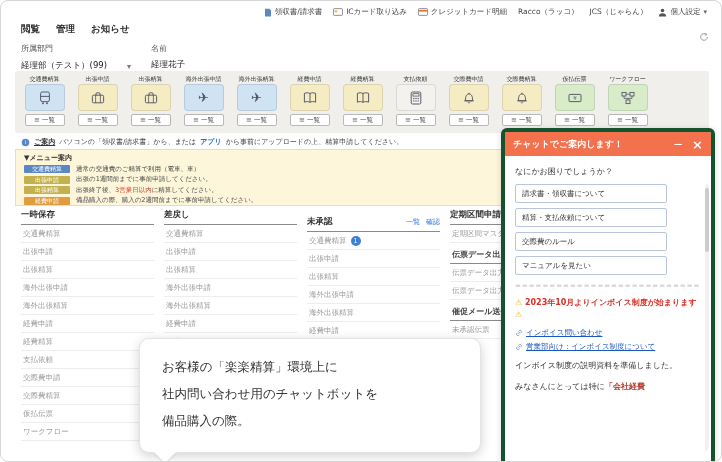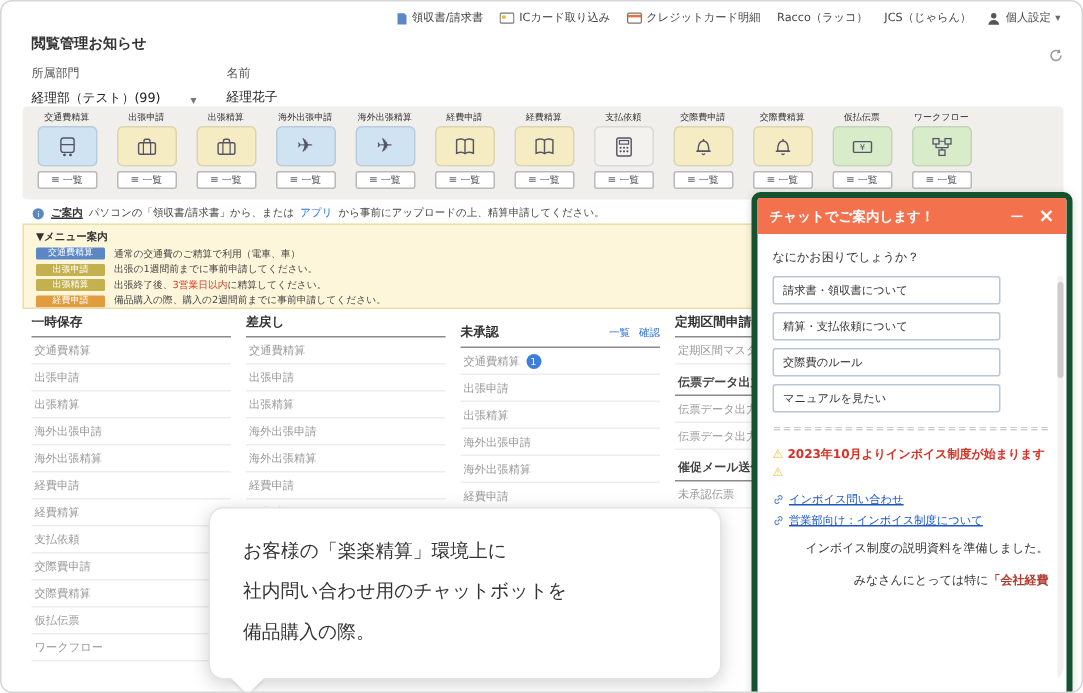--- a/index.html
+++ b/index.html
@@ -7,21 +7,21 @@
   body { font-family:"DejaVu Sans","Liberation Sans",sans-serif; width:722px; height:462px; }
   .stage { position:relative; width:722px; height:462px; background:#fff; border:1px solid #d6d6d6; border-radius:8px; overflow:hidden; }
 
   
   .topbar { position:absolute; top:6px; right:14px; display:flex; gap:11px; align-items:center; font-size:7.5px; color:#444; }
   .tb-item { display:flex; align-items:center; gap:3px; cursor:pointer; white-space:nowrap; }
   .tb-caret { font-size:7px; color:#666; }
   .refresh { position:absolute; top:26px; right:12px; cursor:pointer; }
 
   
-  .tabbar { position:absolute; top:22px; left:20px; display:flex; gap:0; font-size:9.5px; font-weight:bold; color:#333; }
+  .tabbar { position:absolute; top:22px; left:20px; display:flex; gap:16px; font-size:9.5px; font-weight:bold; color:#333; }
   .tab { cursor:pointer; }
 
   
   .field-dept { position:absolute; left:20px; top:42px; }
   .field-name { position:absolute; left:150px; top:42px; }
   .flabel { font-size:8px; color:#555; }
   .fvalue { font-size:8.5px; color:#222; margin-top:5px; }
   .dept-select { display:flex; align-items:center; justify-content:space-between; gap:8px; min-width:112px; border-bottom:1px solid #4d7c0f; padding:1px 2px 3px 0; cursor:pointer; }
   .dept-caret { color:#777; font-size:8px; }
 
@@ -31,21 +31,21 @@
   .card-label { font-size:6px; color:#333; white-space:nowrap; height:8px; line-height:8px; }
   .card-tile { width:40px; height:27px; border-radius:4px; border:1px solid rgba(0,0,0,0.10); display:flex; align-items:center; justify-content:center; margin-top:1px; }
   .card-tile svg { width:16px; height:16px; }
   .card-tile .glyph { font-size:13px; color:#556; line-height:1; }
   .card-list-btn { margin-top:3px; width:40px; height:12px; border:1px solid #b9b9b9; border-radius:2px; background:#fff; font-size:6.5px; color:#444; display:flex; align-items:center; justify-content:center; gap:2px; cursor:pointer; }
   .licn { font-size:7px; color:#666; }
 
   
   .notice { position:absolute; left:20px; top:136px; display:flex; align-items:center; gap:4px; font-size:7px; color:#444; white-space:nowrap; }
   .notice-label { font-weight:bold; color:#333;text-decoration:underline; }
-  .notice-link { color:#2a6fd6; cursor:pointer; }
+  .notice-link { color:#2a6fd6; cursor:pointer;font-weight:bold; }
 
   
   .menubox { position:absolute; left:14px; top:148px; width:694px; height:57px; background:#fdf6da; border:1px solid #ece0a8; padding:3px 8px; overflow:hidden; }
   .mg-title { font-size:7px; font-weight:bold; color:#333; }
   .mg-row { display:flex; align-items:center; gap:6px; margin-top:1.5px; }
   .mg-chip { width:46px; flex:none; text-align:center; color:#fff; font-size:6px; line-height:8px; border-radius:1px; }
   .mg-text { font-size:6.5px; color:#444; white-space:nowrap; }
   .mg-red { color:#d43b2a; }
 
   
@@ -71,21 +71,21 @@
   .chat-min { color:#fff; font-size:12px; margin-left:8px; cursor:pointer; line-height:1; }
   .chat-close { color:#fff; font-size:13px; font-weight:bold; margin-left:9px; cursor:pointer; line-height:1; }
   .chat-body { position:relative; height:calc(100% - 24px); padding:10px 12px 8px 10px; overflow:hidden;border-radius:25px; }
   .chat-greeting { font-size:8px; color:#333; margin-bottom:7px; }
   .chat-opt { display:block; width:152px; border:1px solid #b9c6d9; border-radius:2px; background:#fff; text-align:left; font-size:7.5px; color:#333; padding:3.5px 6px; margin-bottom:5px; cursor:pointer; font-family:inherit; }
   .chat-divider { font-size:7px; color:#bcbcbc; letter-spacing:1px; margin:7px 0 7px; white-space:nowrap; overflow:hidden; }
   .chat-warning { font-size:8px; font-weight:bold; color:#d93025; line-height:1.55; margin-bottom:5px; }
   .warn-icon { color:#f0b429; }
   .chat-link { display:flex; align-items:flex-start; gap:3px; font-size:7.5px; color:#1a56c4; line-height:1.5; margin-bottom:3px; cursor:pointer; }
   .chat-link .ltext { text-decoration:underline; }
-  .chat-para { font-size:8px; color:#333; line-height:1.7; margin-top:7px;text-align:right; }
+  .chat-para { font-size:8px; color:#333; line-height:1.7; margin-top:7px; }
   .chat-para .hl { color:#b03a2e; font-weight:bold; }
   .chat-scroll { position:absolute; right:2px; top:28px; width:4px; height:calc(100% - 38px); background:#f1f1f1; border-radius:2px; cursor:pointer; }
   .chat-thumb { position:absolute; top:4px; left:0; width:4px; height:64px; background:#cccccc; border-radius:2px; }
 
   .icon { display:inline-flex; align-items:center; }
 </style>
 </head>
 <body>
 
 <div class="stage">

